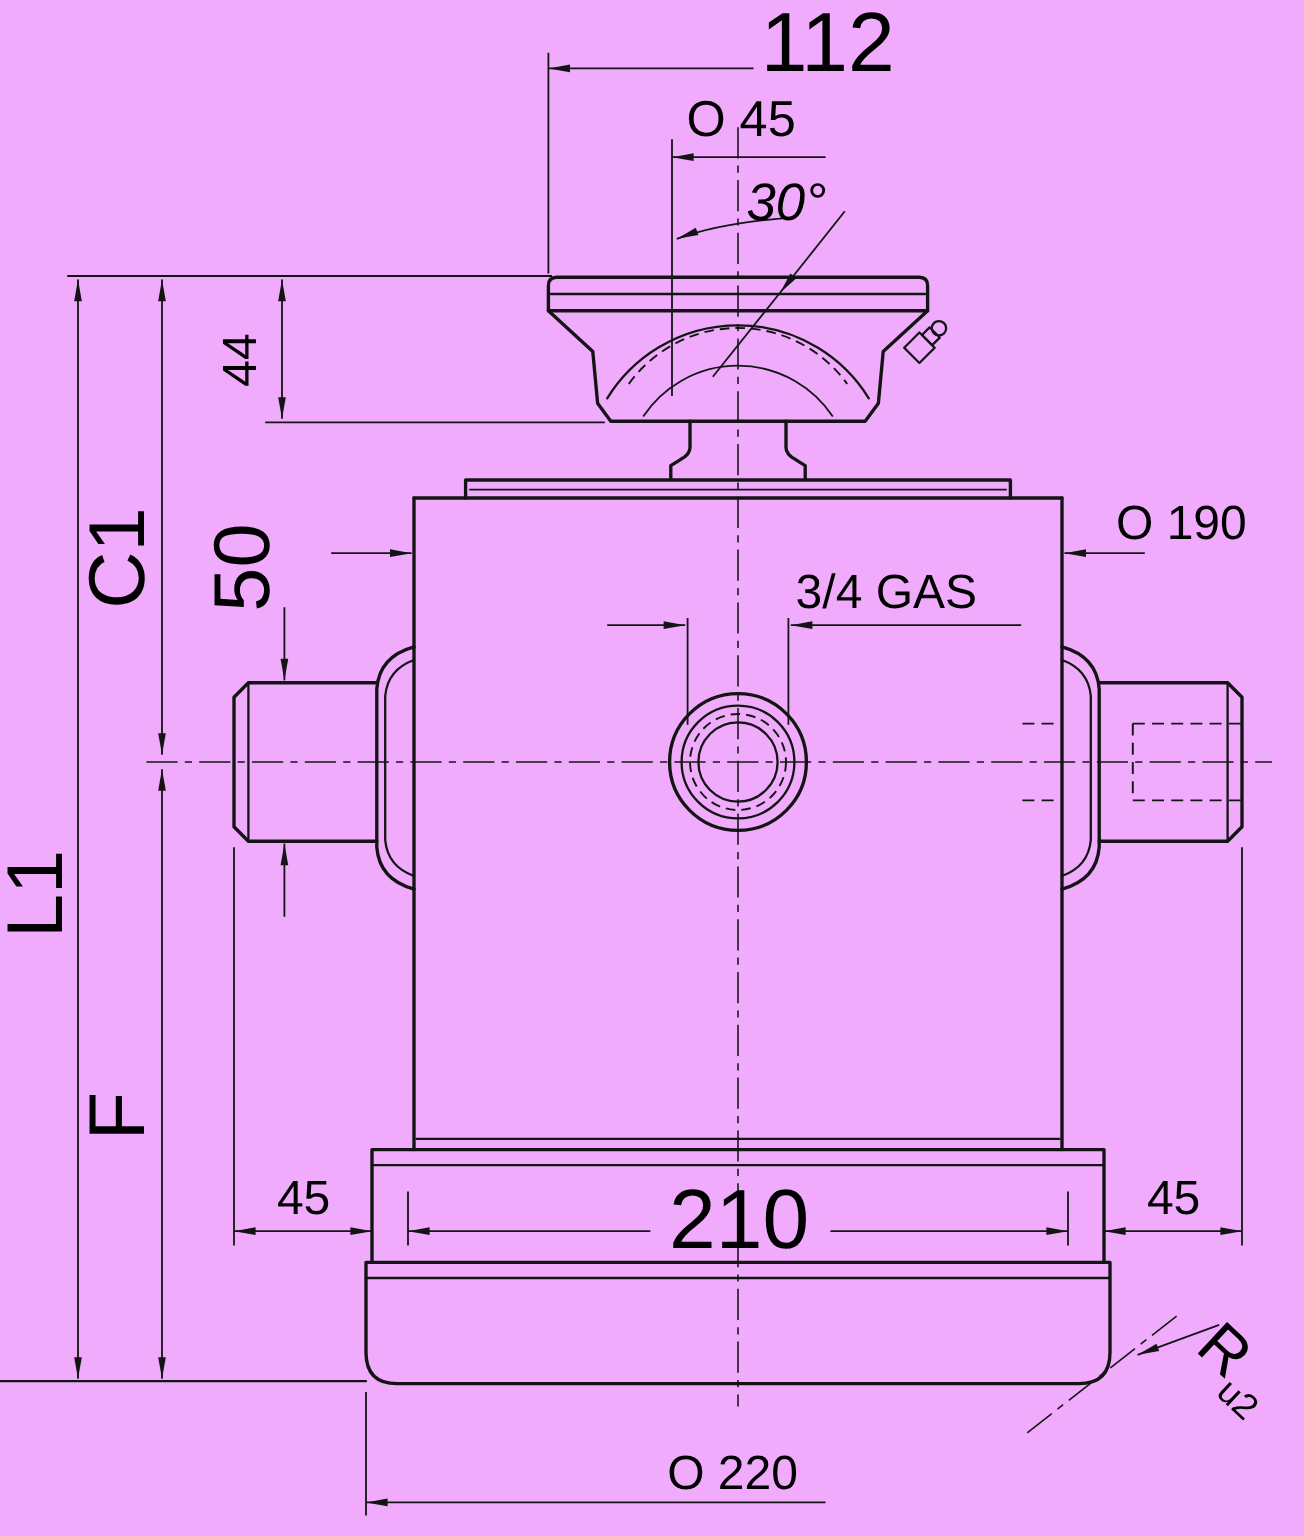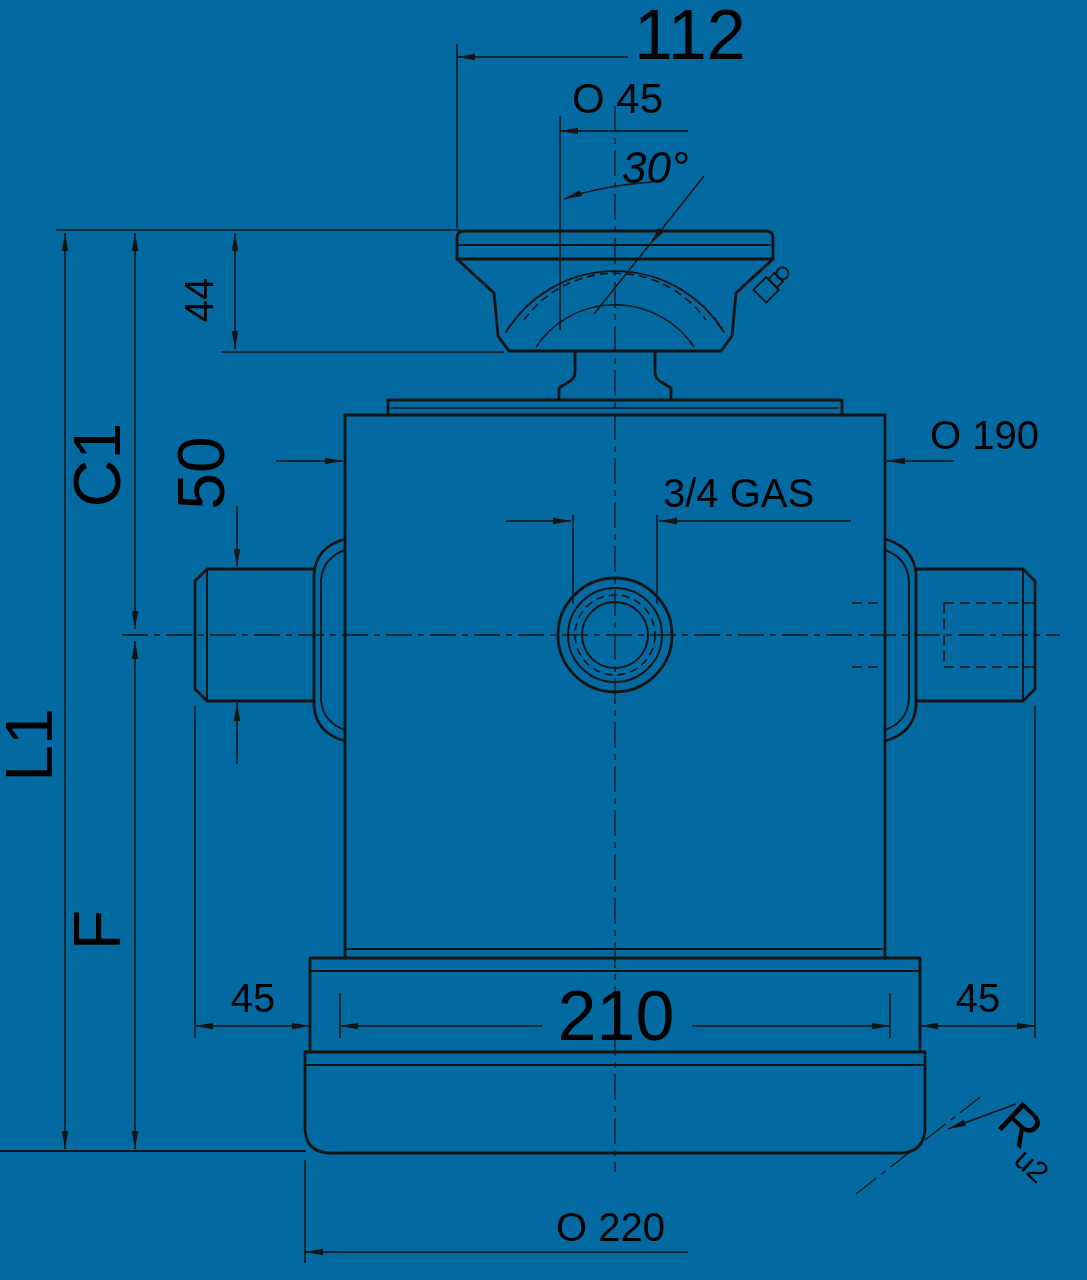--- a/index.html
+++ b/index.html
@@ -1,16 +1,16 @@
 <!DOCTYPE html>
 <html><head>
 <meta charset="utf-8">
 <style>
   html,body{margin:0;padding:0;background:#ffffff;}
-  .canvas{position:relative;width:1087px;height:1280px;background:#0369a1;overflow:hidden;}
+  .canvas{position:relative;width:1087px;height:1280px;background:#f0abfc;overflow:hidden;}
   svg{display:block;}
   
   .o3{stroke:#141414;stroke-width:2.8;fill:none;stroke-linecap:round;stroke-linejoin:round;}
   .o2{stroke:#141414;stroke-width:1.9;fill:none;stroke-linecap:round;stroke-linejoin:round;}
   .d {stroke:#141414;stroke-width:1.5;fill:none;stroke-linecap:butt;}
   .cl{stroke:#141414;stroke-width:1.3;fill:none;stroke-dasharray:26 6 6 6;}
   .hid{stroke:#141414;stroke-width:1.6;fill:none;stroke-dasharray:10 6;}
   .hid2{stroke:#141414;stroke-width:1.6;fill:none;stroke-dasharray:8 5;}
   text{font-family:"Liberation Sans",sans-serif;fill:#000;}
   .t70{font-size:70px;}

